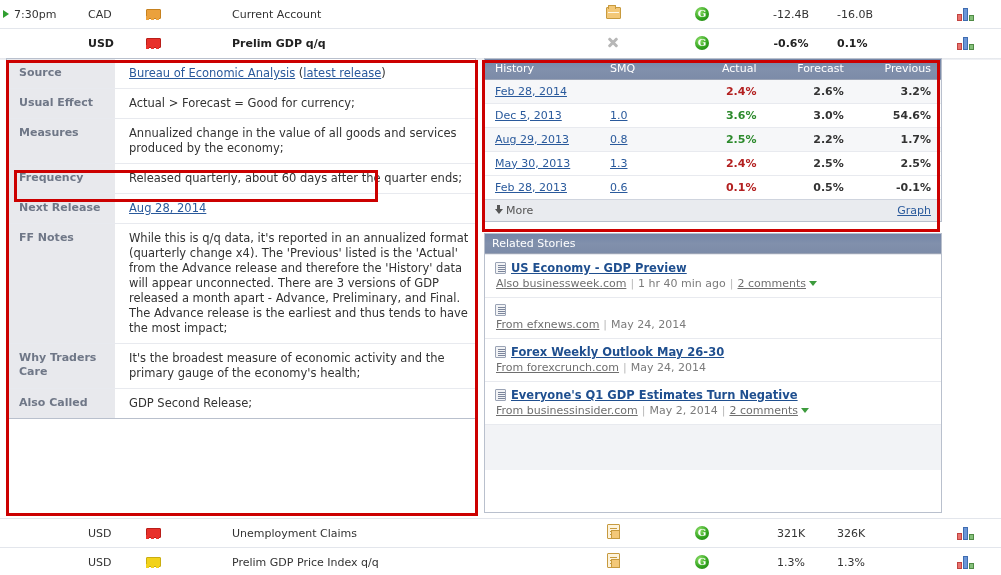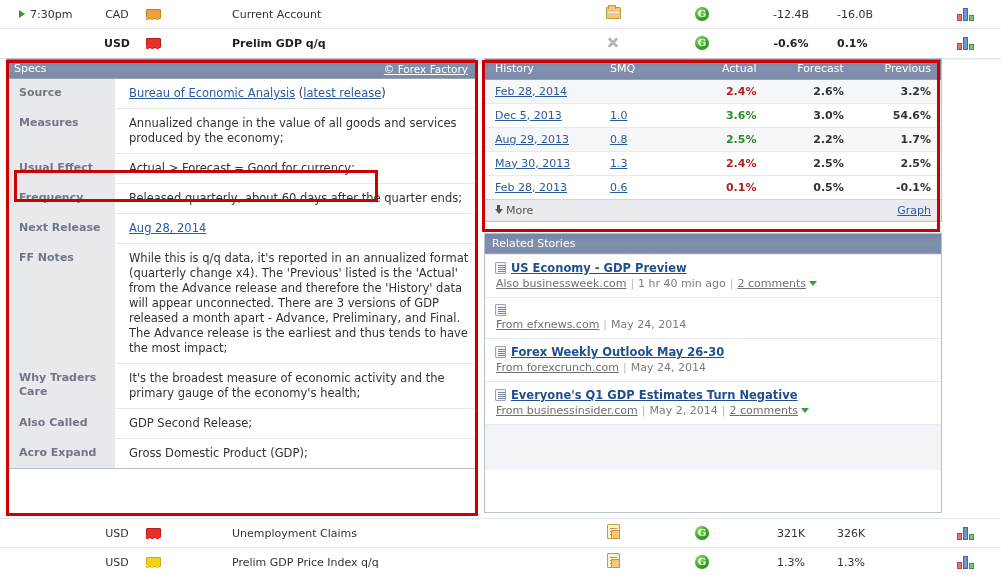--- a/index.html
+++ b/index.html
@@ -9,22 +9,22 @@
     background:#ffffff;
     font-family:"DejaVu Sans","Liberation Sans",sans-serif;
     font-size:11px;
     color:#333333;
     overflow:hidden;
     position:relative;
   }
 
   
   .cal-row { display:flex; align-items:center; height:28px; width:100%; }
-  .cal-row .c-time   { width:88px; padding-left:18px; color:#333; white-space:nowrap; display:flex; align-items:center; gap:3px;}
-  .cal-row .c-cur    { width:58px; text-align:center; color:#333; }
+  .cal-row .c-time   { width:88px; padding-left:2px; color:#333; white-space:nowrap; display:flex; align-items:center; gap:3px;}
+  .cal-row .c-cur    { width:58px; text-align:left; color:#333; }
   .cal-row .c-imp    { width:86px; text-align:left; }
   .cal-row .c-evt    { flex:1; color:#333; }
   .cal-row .c-det    { width:92px; text-align:center; }
   .cal-row .c-alert  { width:86px; text-align:center; }
   .cal-row .c-act    { width:92px; text-align:center; }
   .cal-row .c-fc     { width:92px; text-align:left; }
   .cal-row .c-graph  { width:72px; text-align:center; }
   .cal-row.bold .c-cur,
   .cal-row.bold .c-evt,
   .cal-row.bold .c-act,
@@ -246,39 +246,35 @@
     <div class="c-fc">0.1%</div>
     <div class="c-graph"><span class="bars-ico"><i></i><i></i><i></i></span></div>
   </div>
 </div>
 
 <div class="detail-wrap">
   <div class="scroll-shadow"></div>
   <div class="detail-inner">
 
     <div class="panel specs-box">
-      <div class="panel-head">
-        <span>Specs</span>
-        <a href="#">© Forex Factory</a>
-      </div>
       <table class="spec-table">
         <tbody>
             <tr>
           <td class="lbl">Source</td>
           <td class="val">
             <a href="#">Bureau of Economic Analysis</a><span> (</span><a href="#">latest release</a><span>)</span>
           </td>
         </tr>
         <tr>
+          <td class="lbl">Usual Effect</td>
+          <td class="val">Actual &gt; Forecast = Good for currency;</td>
+        </tr>
+        <tr>
           <td class="lbl">Measures</td>
           <td class="val">Annualized change in the value of all goods and services produced by the economy;</td>
-        </tr>
-        <tr>
-          <td class="lbl">Usual Effect</td>
-          <td class="val">Actual &gt; Forecast = Good for currency;</td>
         </tr>
         <tr>
           <td class="lbl">Frequency</td>
           <td class="val">Released quarterly, about 60 days after the quarter ends;</td>
         </tr>
         <tr>
           <td class="lbl">Next Release</td>
           <td class="val">
             <a href="#">Aug 28, 2014</a>
           </td>
@@ -287,24 +283,20 @@
           <td class="lbl">FF Notes</td>
           <td class="val" style="line-height:15px;">While this is q/q data, it's reported in an annualized format (quarterly change x4). The 'Previous' listed is the 'Actual' from the Advance release and therefore the 'History' data will appear unconnected. There are 3 versions of GDP released a month apart - Advance, Preliminary, and Final. The Advance release is the earliest and thus tends to have the most impact;</td>
         </tr>
         <tr>
           <td class="lbl">Why Traders Care</td>
           <td class="val">It's the broadest measure of economic activity and the primary gauge of the economy's health;</td>
         </tr>
         <tr>
           <td class="lbl">Also Called</td>
           <td class="val">GDP Second Release;</td>
-        </tr>
-        <tr>
-          <td class="lbl">Acro Expand</td>
-          <td class="val">Gross Domestic Product (GDP);</td>
         </tr>
       </tbody>
         </table>
     </div>
 
     <div class="panel hist-box">
       <table class="hist-table">
         <tbody>
             <tr>
           <th class="l" style="width:115px">History</th>

